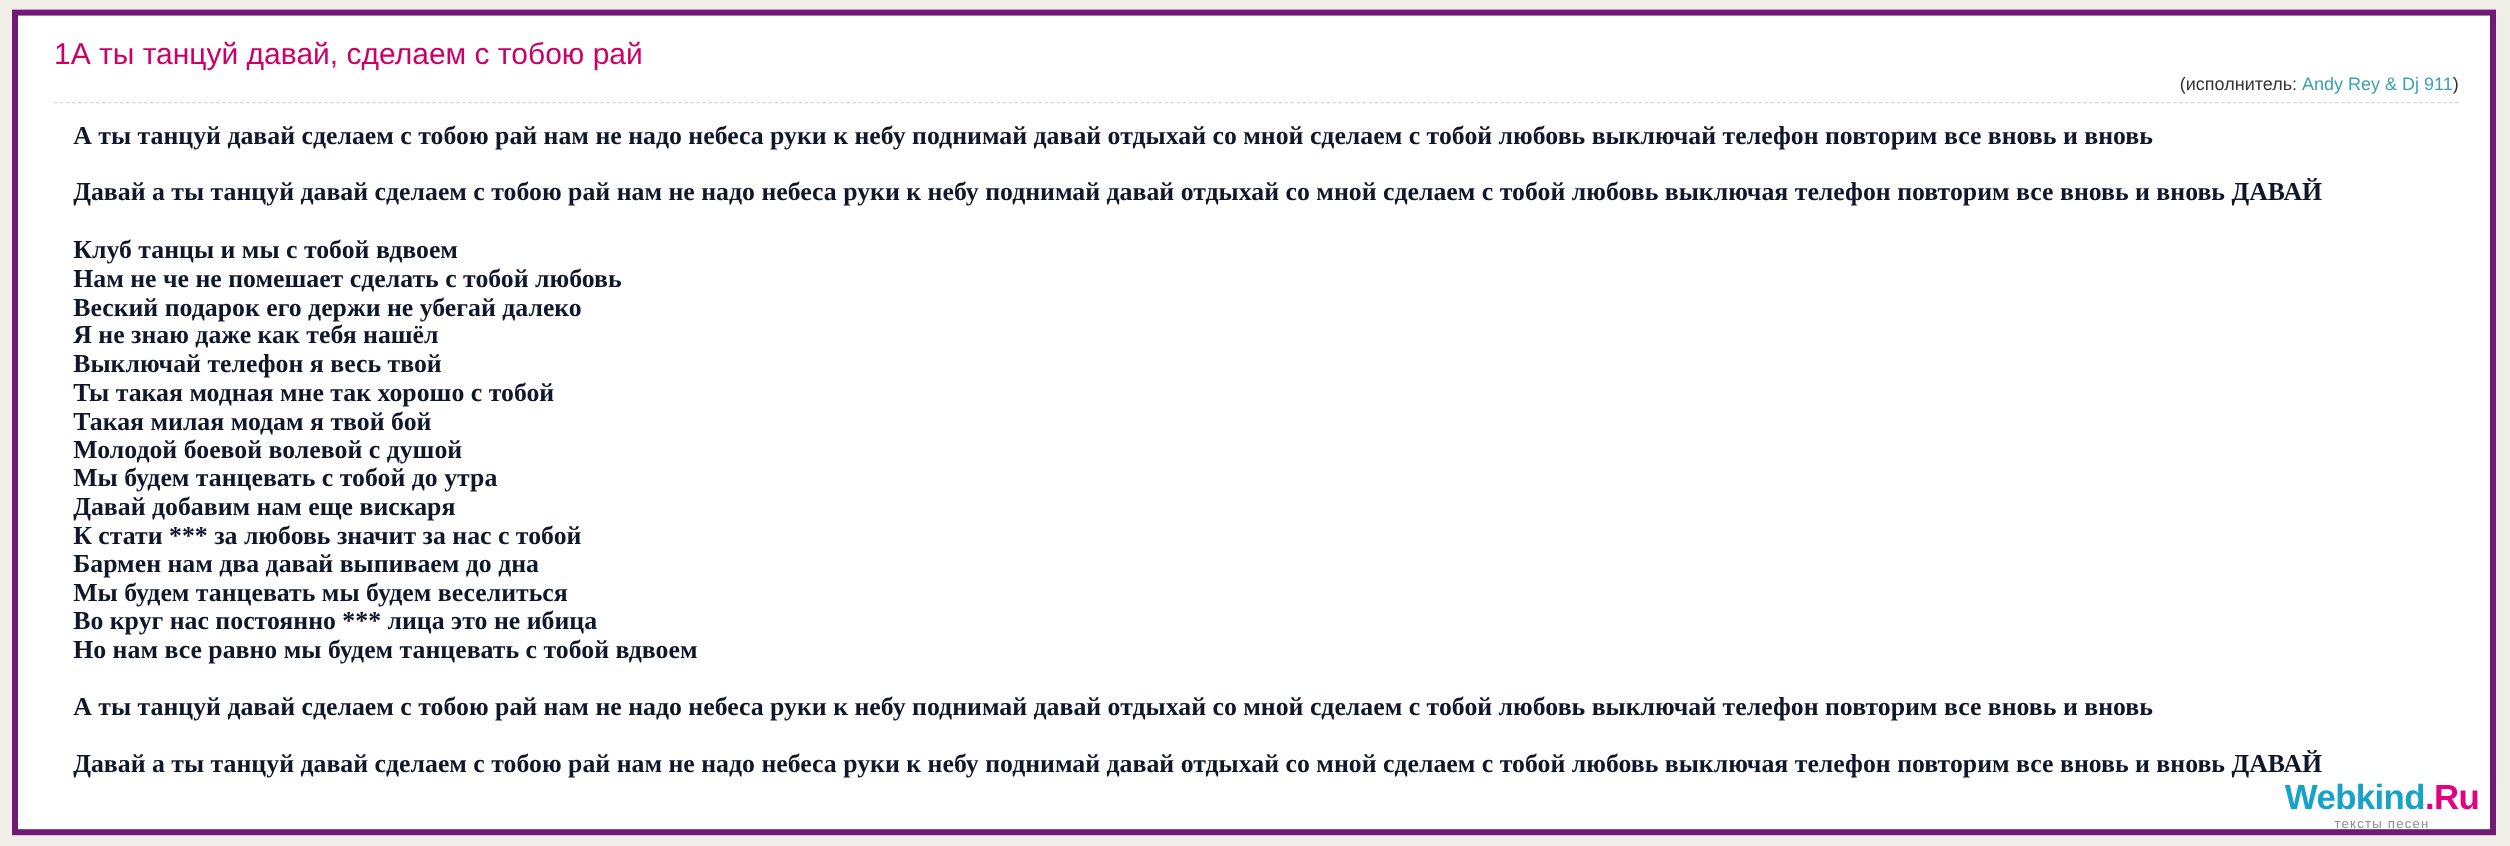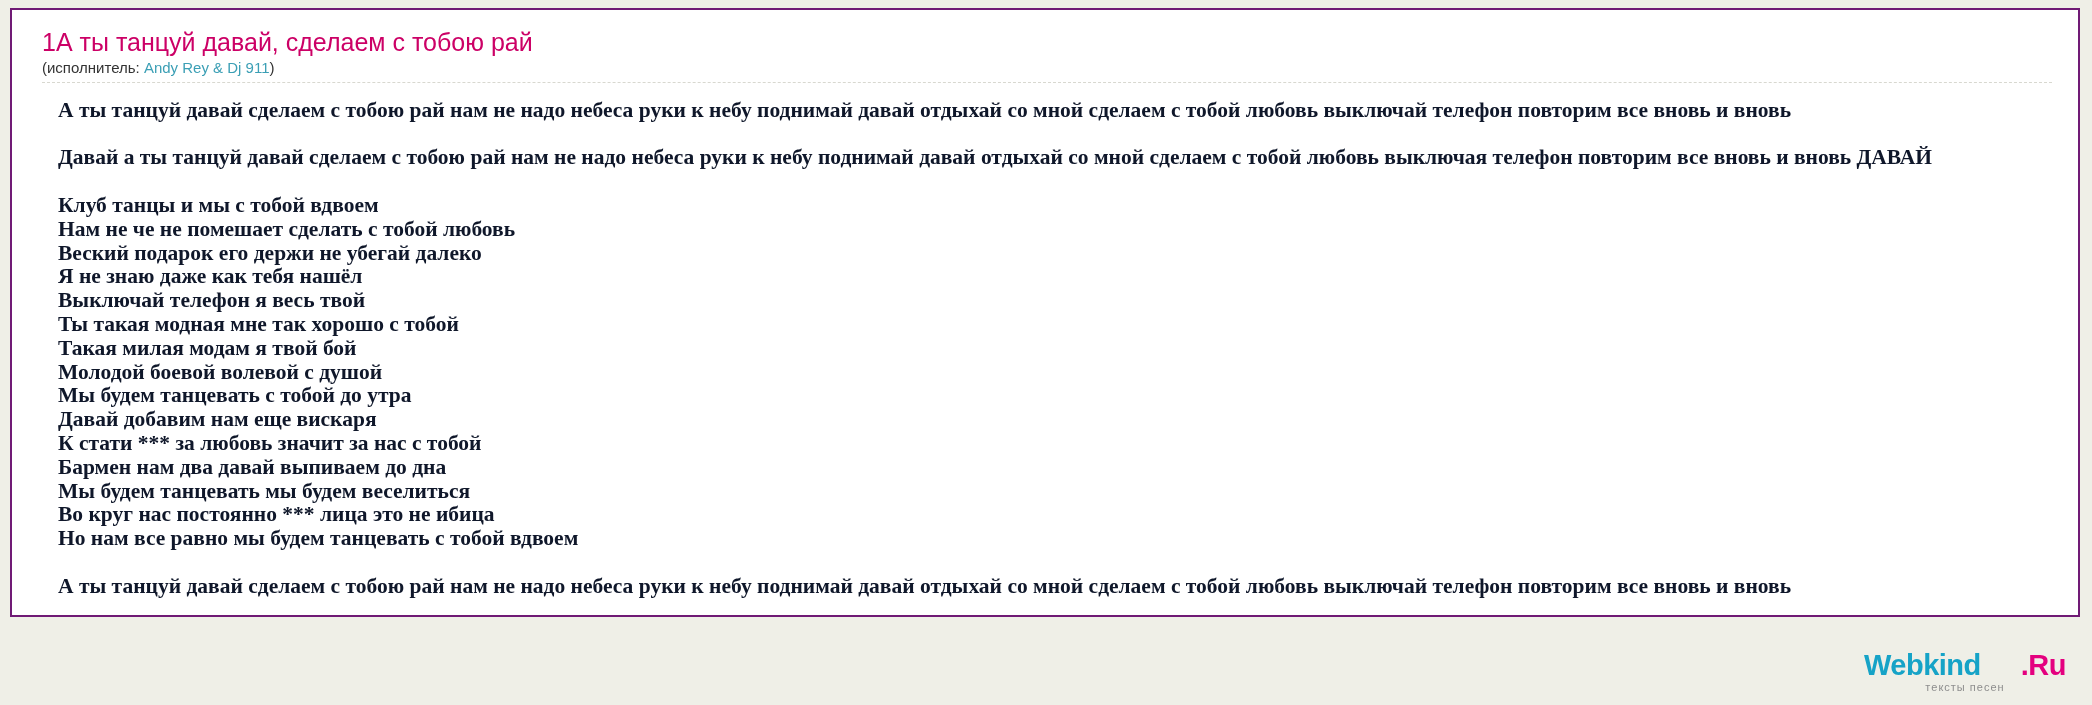--- a/index.html
+++ b/index.html
@@ -17,40 +17,41 @@
     position: relative;
     width: 2092px;
     height: 705px;
     box-sizing: border-box;
   }
   .song-card {
     position: absolute;
     left: 10px;
     top: 8px;
     width: 2070px;
-    height: 609px;
+    height: 688px;
     background: #ffffff;
-    border: 2px solid #701a75;
+    border: 5px solid #701a75;
     box-sizing: border-box;
     padding: 18px 26px 10px 30px;
     overflow: hidden;
   }
   .song-title {
     color: #cc0066;
     font-family: "Liberation Sans", sans-serif;
     font-size: 25px;
     font-weight: normal;
     margin: 0 0 2px 0;
     line-height: 1.15;
   }
   .artist-line {
     font-family: "Liberation Sans", sans-serif;
     font-size: 15px;
     color: #333333;
     margin: 0 0 6px 0;
+    text-align: right;
   }
   .artist-link {
     color: #3b9fb5;
     text-decoration: none;
   }
   .divider {
     border: 0;
     border-top: 1px dashed #d8d8d0;
     margin: 4px 0 12px 0;
   }
@@ -72,21 +73,20 @@
     line-height: 1;
   }
   .logo-main {
     font-size: 29px;
     font-weight: bold;
     color: #16a3c7;
     letter-spacing: -0.5px;
   }
   .logo-suffix {
     color: #e4007f;
-    padding-left: 40px;
   }
   .logo-sub {
     font-size: 11px;
     color: #8d8d8d;
     letter-spacing: 1px;
     margin-top: 2px;
     text-align: center;
   }
 </style>
 </head>

